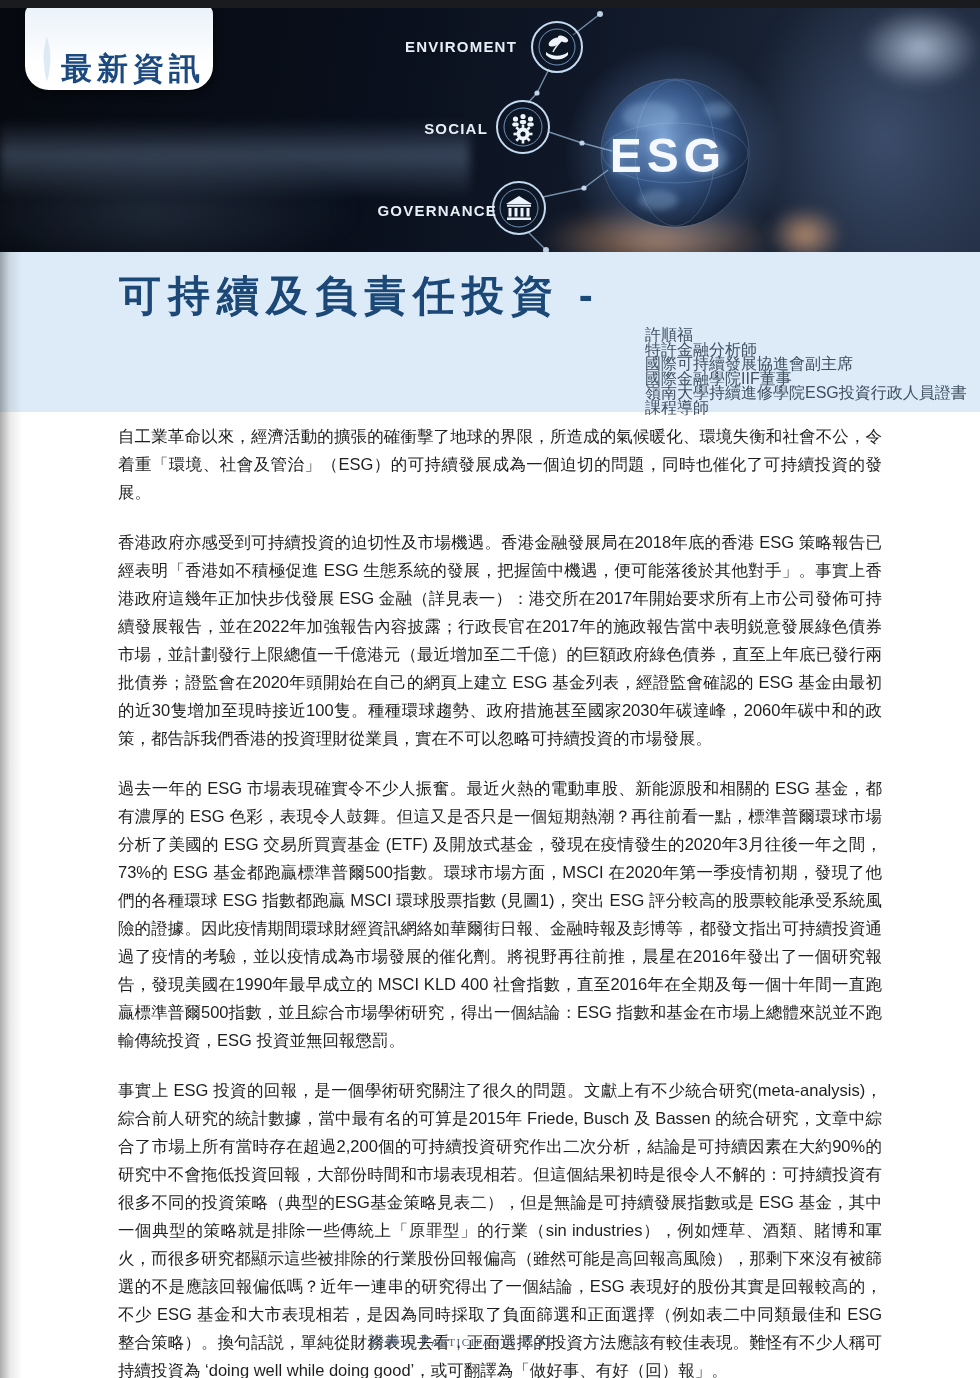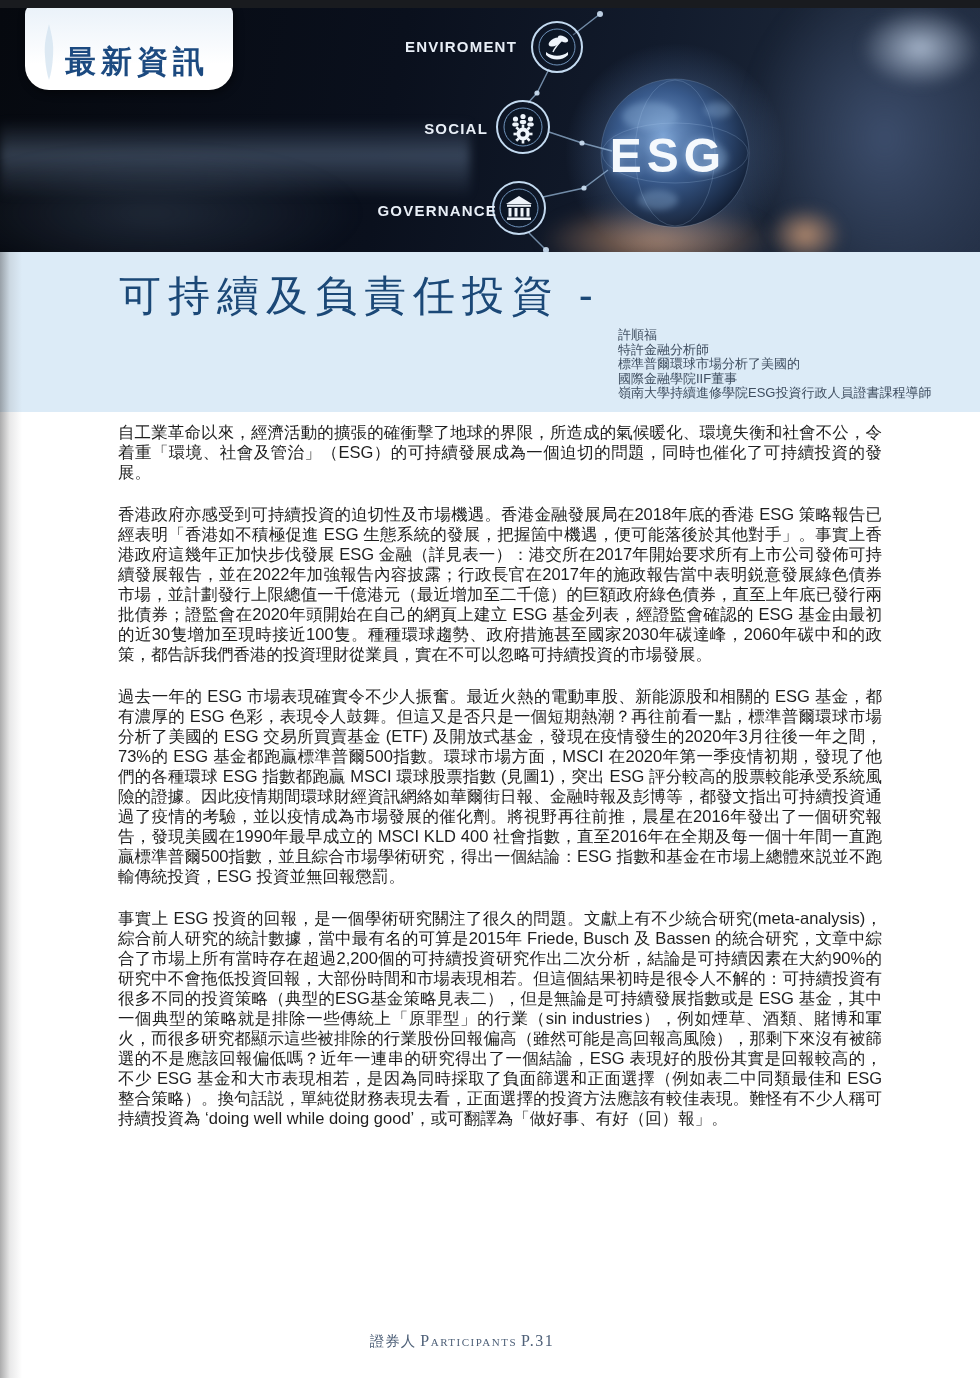--- a/index.html
+++ b/index.html
@@ -19,36 +19,36 @@
             background:linear-gradient(to bottom,rgba(125,150,182,0),rgba(125,150,182,.38) 45%,rgba(125,150,182,0));filter:blur(5px);}
   .h-glowleft{left:-60px;top:140px;width:420px;height:130px;border-radius:50%;
               background:radial-gradient(closest-side,rgba(90,112,142,.28),rgba(90,112,142,0));filter:blur(8px);}
   .h-hand{left:540px;top:196px;width:235px;height:72px;border-radius:50%;
           background:radial-gradient(closest-side,rgba(188,140,106,.9),rgba(188,140,106,0));filter:blur(8px);}
   .h-thumb{left:768px;top:198px;width:75px;height:58px;border-radius:50%;
            background:radial-gradient(closest-side,rgba(198,150,116,.9),rgba(198,150,116,0));filter:blur(6px);}
   .hero-svg{position:absolute;left:0;top:0;z-index:2;}
 
   
-  .badge{position:absolute;left:25px;top:-4px;width:208px;height:86px;z-index:3;
+  .badge{position:absolute;left:25px;top:-4px;width:188px;height:86px;z-index:3;
          background:linear-gradient(#e9f1f9,#ffffff 70%);
          border-radius:10px 10px 24px 24px;box-shadow:2px 3px 8px rgba(0,0,0,.45);
-         display:flex;align-items:flex-end;padding:0 8px 10px 14px;box-sizing:border-box;}
+         display:flex;align-items:flex-end;padding:0 8px 3px 14px;box-sizing:border-box;}
   .badge-flame{margin-right:6px;opacity:.8;}
   .badge-label{font-size:31px;font-weight:bold;color:#1c4a80;letter-spacing:5px;line-height:1;padding-bottom:3px;white-space:nowrap;}
 
   
   .title-band{position:absolute;left:0;top:252px;width:980px;height:160px;background:#dcebf7;}
   .title-band h1{position:absolute;left:119px;top:14px;margin:0;font-size:42px;line-height:60px;
-                 letter-spacing:7px;color:#1b4877;font-weight:normal;white-space:nowrap;}
-  .author{position:absolute;left:618px;top:76px;font-size:13px;line-height:14.5px;color:#3f4e60;}
+                 letter-spacing:7px;color:#1b4877;font-weight:bold;white-space:nowrap;}
+  .author{position:absolute;left:645px;top:76px;font-size:16px;line-height:14.5px;color:#3f4e60;}
 
   
   .body-col{position:absolute;left:118px;top:412px;width:764px;color:#1e1e1e;}
-  .body-col p{margin:0 0 22px 0;font-size:16.5px;line-height:20px;text-align:justify;}
+  .body-col p{margin:0 0 22px 0;font-size:16.5px;line-height:28px;text-align:justify;}
   .body-col p:first-child{margin-top:10px;}
 
   
   .footer{position:absolute;left:0;top:1332px;width:924px;text-align:center;color:#4e6078;
           font-family:"Liberation Serif","DejaVu Serif",serif;}
   .f-cjk{font-size:14.5px;letter-spacing:1px;}
   .f-caps{font-size:16px;font-variant:small-caps;letter-spacing:1.5px;}
 
   
   .left-shade{position:absolute;left:0;top:252px;width:22px;height:1126px;z-index:5;pointer-events:none;
@@ -184,21 +184,21 @@
     </div>
   </div>
 
   <div class="title-band">
     <h1>
       <span>可持續及負責任投資 -</span><br>
     </h1>
     <div class="author">
       <div>許順福</div>
       <div>特許金融分析師</div>
-      <div>標準普爾環球市場分析了美國的</div>
+      <div>國際可持續發展協進會副主席</div>
       <div>國際金融學院IIF董事</div>
       <div>嶺南大學持續進修學院ESG投資行政人員證書課程導師</div>
     </div>
   </div>
 
   <div class="body-col">
     <p>自工業革命以來，經濟活動的擴張的確衝擊了地球的界限，所造成的氣候暖化、環境失衡和社會不公，令着重「環境、社會及管治」（ESG）的可持續發展成為一個迫切的問題，同時也催化了可持續投資的發展。</p>
     <p>香港政府亦感受到可持續投資的迫切性及市場機遇。香港金融發展局在2018年底的香港 ESG 策略報告已經表明「香港如不積極促進 ESG 生態系統的發展，把握箇中機遇，便可能落後於其他對手」。事實上香港政府這幾年正加快步伐發展 ESG 金融（詳見表一）：港交所在2017年開始要求所有上市公司發佈可持續發展報告，並在2022年加強報告內容披露；行政長官在2017年的施政報告當中表明鋭意發展綠色債券市場，並計劃發行上限總值一千億港元（最近增加至二千億）的巨額政府綠色債券，直至上年底已發行兩批債券；證監會在2020年頭開始在自己的網頁上建立 ESG 基金列表，經證監會確認的 ESG 基金由最初的近30隻增加至現時接近100隻。種種環球趨勢、政府措施甚至國家2030年碳達峰，2060年碳中和的政策，都告訴我們香港的投資理財從業員，實在不可以忽略可持續投資的市場發展。</p>
     <p>過去一年的 ESG 市場表現確實令不少人振奮。最近火熱的電動車股、新能源股和相關的 ESG 基金，都有濃厚的 ESG 色彩，表現令人鼓舞。但這又是否只是一個短期熱潮？再往前看一點，標準普爾環球市場分析了美國的 ESG 交易所買賣基金 (ETF) 及開放式基金，發現在疫情發生的2020年3月往後一年之間，73%的 ESG 基金都跑贏標準普爾500指數。環球市場方面，MSCI 在2020年第一季疫情初期，發現了他們的各種環球 ESG 指數都跑贏 MSCI 環球股票指數 (見圖1)，突出 ESG 評分較高的股票較能承受系統風險的證據。因此疫情期間環球財經資訊網絡如華爾街日報、金融時報及彭博等，都發文指出可持續投資通過了疫情的考驗，並以疫情成為市場發展的催化劑。將視野再往前推，晨星在2016年發出了一個研究報告，發現美國在1990年最早成立的 MSCI KLD 400 社會指數，直至2016年在全期及每一個十年間一直跑贏標準普爾500指數，並且綜合市場學術研究，得出一個結論：ESG 指數和基金在市場上總體來説並不跑輸傳統投資，ESG 投資並無回報懲罰。</p>
     <p>事實上 ESG 投資的回報，是一個學術研究關注了很久的問題。文獻上有不少統合研究(meta-analysis)，綜合前人研究的統計數據，當中最有名的可算是2015年 Friede, Busch 及 Bassen 的統合研究，文章中綜合了市場上所有當時存在超過2,200個的可持續投資研究作出二次分析，結論是可持續因素在大約90%的研究中不會拖低投資回報，大部份時間和市場表現相若。但這個結果初時是很令人不解的：可持續投資有很多不同的投資策略（典型的ESG基金策略見表二），但是無論是可持續發展指數或是 ESG 基金，其中一個典型的策略就是排除一些傳統上「原罪型」的行業（sin industries），例如煙草、酒類、賭博和軍火，而很多研究都顯示這些被排除的行業股份回報偏高（雖然可能是高回報高風險），那剩下來沒有被篩選的不是應該回報偏低嗎？近年一連串的研究得出了一個結論，ESG 表現好的股份其實是回報較高的，不少 ESG 基金和大市表現相若，是因為同時採取了負面篩選和正面選擇（例如表二中同類最佳和 ESG 整合策略）。換句話説，單純從財務表現去看，正面選擇的投資方法應該有較佳表現。難怪有不少人稱可持續投資為 ‘doing well while doing good’，或可翻譯為「做好事、有好（回）報」。</p>

